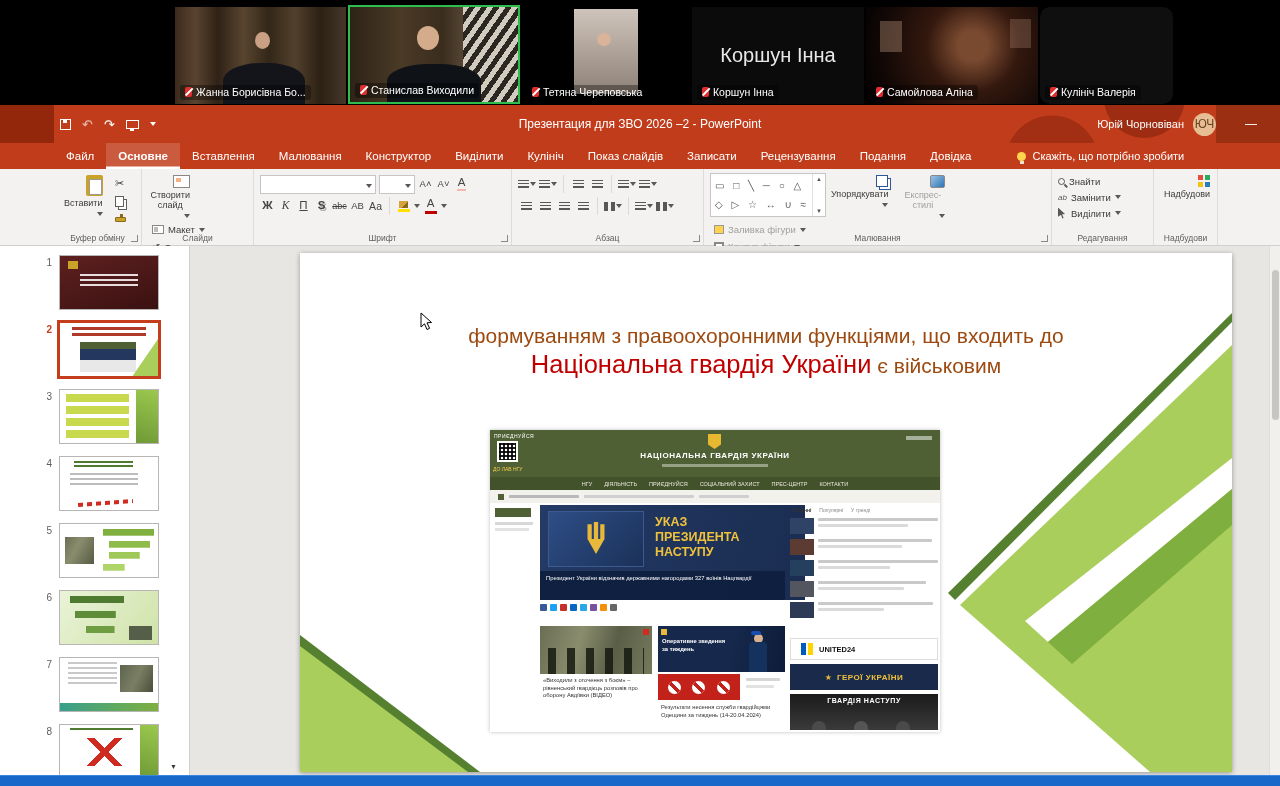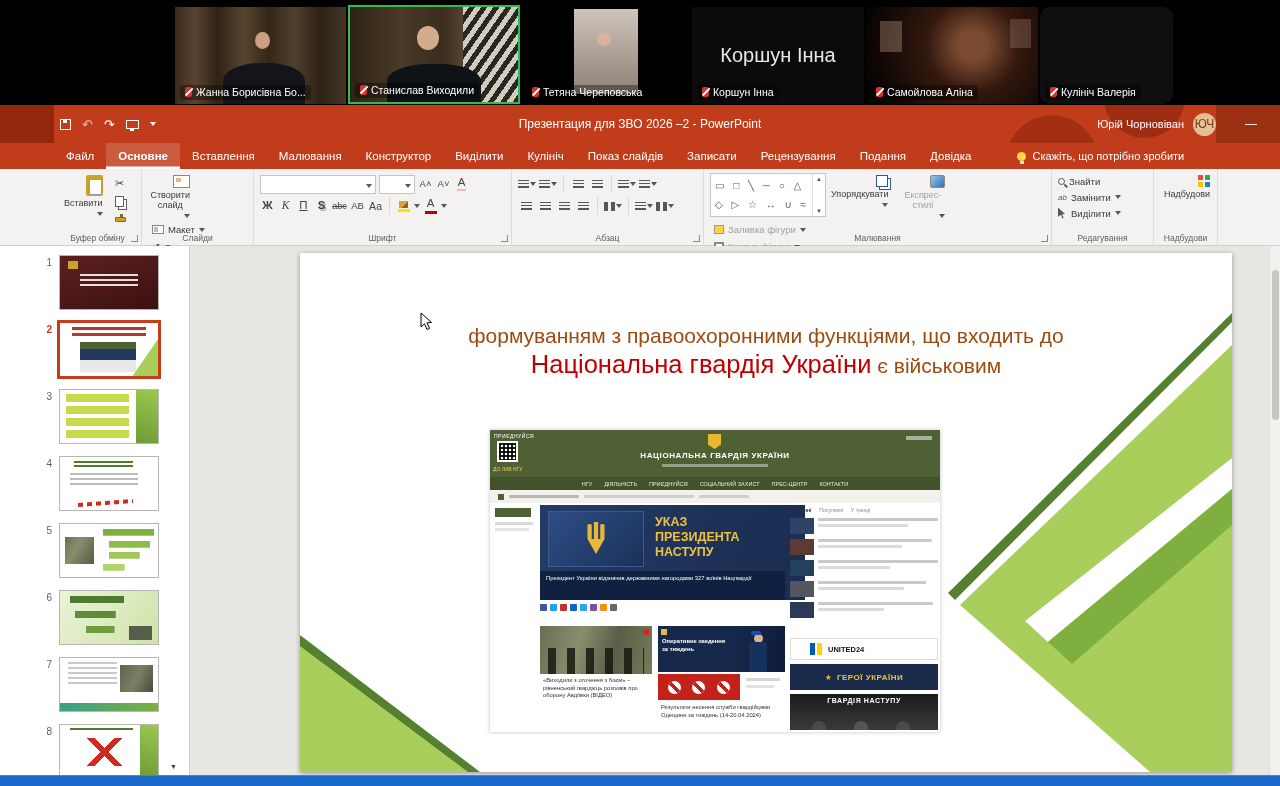--- a/index.html
+++ b/index.html
@@ -651,21 +651,21 @@
           </div>
         <div style="display:flex;gap:4px">
             <span style="width:24px;height:16px;background:#2C3A55;flex:none"></span>
             <span style="flex:1">
               <span class="sbar" style="display:block;width:96%;background:#C9C9C9;margin-bottom:3px"></span>
               <span class="sbar" style="display:block;width:55%;background:#DADADA"></span>
             </span>
           </div>
       </div>
 
-      <div class="abs" style="left:300px;top:208px;width:148px;height:22px;border:1px solid #DDD;display:flex;align-items:center;gap:6px;padding:0 19px;background:#fff">
+      <div class="abs" style="left:300px;top:208px;width:148px;height:22px;border:1px solid #DDD;display:flex;align-items:center;gap:6px;padding:0 10px;background:#fff">
         <span style="width:5px;height:12px;background:#005BBB"></span>
         <span style="width:5px;height:12px;background:#FFD500;margin-left:-4px"></span>
         <span style="font-size:7.5px;font-weight:bold;color:#111">UNITED24</span>
       </div>
       <div class="abs" style="left:300px;top:234px;width:148px;height:26px;background:#1A2A4A;display:flex;align-items:center;justify-content:center;gap:5px">
         <span style="color:#E8B83A;font-size:8px">★</span>
         <span style="font-size:8px;font-weight:bold;color:#F0C23C;letter-spacing:.5px">ГЕРОЇ УКРАЇНИ</span>
       </div>
       <div class="abs" style="left:300px;top:264px;width:148px;height:36px;background:linear-gradient(#1B1B1B,#3A3A3A);overflow:hidden">
         <div style="position:absolute;left:0;top:3px;width:100%;text-align:center;font-size:7px;font-weight:bold;color:#fff;letter-spacing:.6px">ГВАРДІЯ НАСТУПУ</div>

